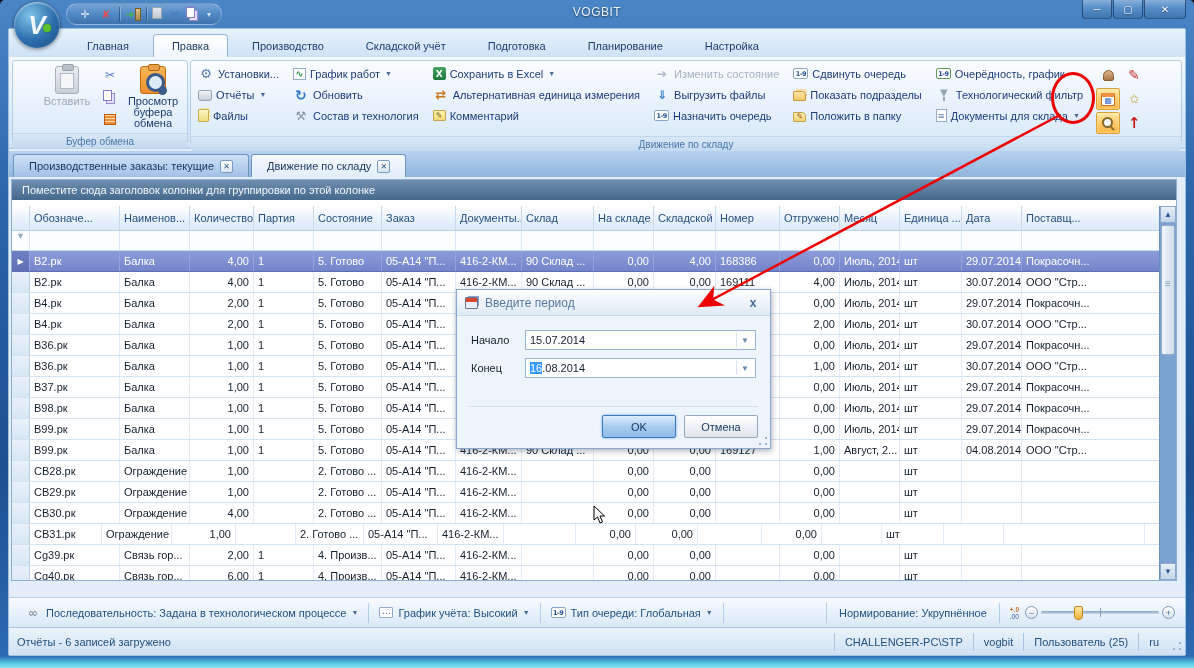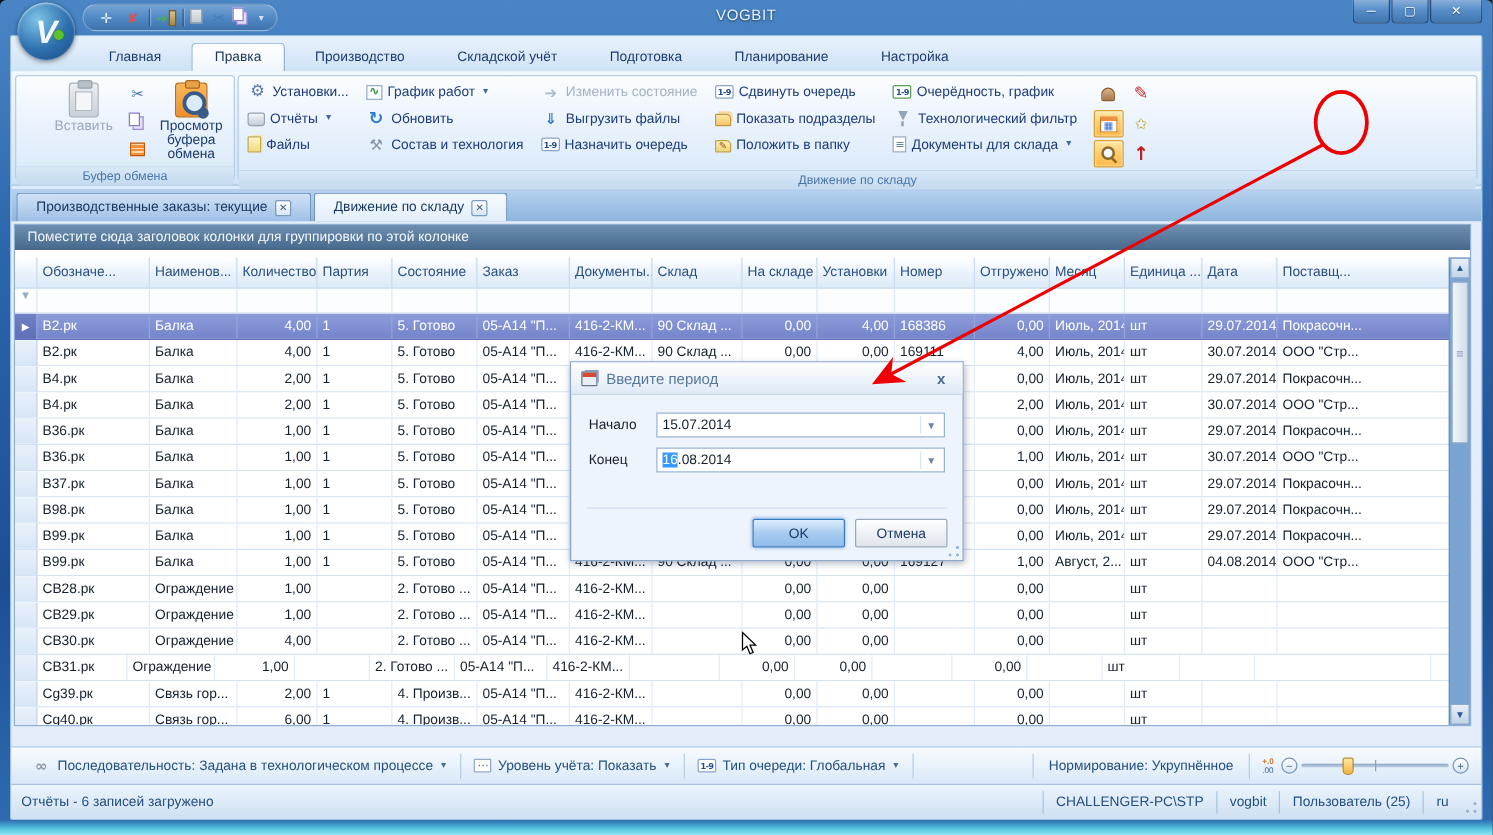--- a/index.html
+++ b/index.html
@@ -263,20 +263,35 @@
               <div class="ritem">
                 <span class="ic ic-refresh-icon"></span>
                 <span class="rlabel">Обновить</span>
               </div>
               <div class="ritem">
                 <span class="ic ic-composition-icon"></span>
                 <span class="rlabel">Состав и технология</span>
               </div>
             </div>
             <div class="rcol">
+              <div class="ritem">
+                <span class="ic ic-excel-icon"></span>
+                <span class="rlabel">Сохранить в Excel</span>
+                <span class="arr">▼</span>
+              </div>
+              <div class="ritem">
+                <span class="ic ic-alt-unit-icon"></span>
+                <span class="rlabel">Альтернативная единица измерения</span>
+              </div>
+              <div class="ritem">
+                <span class="ic ic-comment-icon"></span>
+                <span class="rlabel">Комментарий</span>
+              </div>
+            </div>
+            <div class="rcol">
               <div class="ritem disabled">
                 <span class="ic ic-change-state-icon"></span>
                 <span class="rlabel">Изменить состояние</span>
               </div>
               <div class="ritem">
                 <span class="ic ic-export-files-icon"></span>
                 <span class="rlabel">Выгрузить файлы</span>
               </div>
               <div class="ritem">
                 <span class="ic badge19 ic-assign-queue-icon"></span>
@@ -356,21 +371,21 @@
           <div class="hc" style="width: 18px;"></div>
           <div class="hc" style="width: 90px;">Обозначе...</div>
           <div class="hc" style="width: 70px;">Наименов...</div>
           <div class="hc" style="width: 64px;">Количество</div>
           <div class="hc" style="width: 60px;">Партия</div>
           <div class="hc" style="width: 68px;">Состояние</div>
           <div class="hc" style="width: 74px;">Заказ</div>
           <div class="hc" style="width: 66px;">Документы...</div>
           <div class="hc" style="width: 72px;">Склад</div>
           <div class="hc" style="width: 60px;">На складе</div>
-          <div class="hc" style="width: 62px;">Установки</div>
+          <div class="hc" style="width: 62px;">Складской</div>
           <div class="hc" style="width: 64px; text-align: center;">Номер</div>
           <div class="hc" style="width: 60px;">Отгружено</div>
           <div class="hc" style="width: 60px;">Месяц</div>
           <div class="hc" style="width: 62px;">Единица ...</div>
           <div class="hc" style="width: 60px;">Дата</div>
           <div class="hc" style="width: 141px;">Поставщ...</div>
         </div>
       <div class="frow" id="gfilter">
           <div class="fc" style="width: 18px;">
             <span class="funnel">▼</span>
@@ -706,21 +721,21 @@
     </div>
 
     <div class="optbar" id="optbar">
         <div class="opt">
           <span class="ic ic-chain-icon"></span>
           <span>Последовательность: Задана в технологическом процессе</span>
           <span class="arr">▼</span>
         </div>
         <div class="opt">
           <span class="ic ic-level-icon"></span>
-          <span>Уровень учёта: Показать</span>
+          <span>График учёта: Высокий</span>
           <span class="arr">▼</span>
         </div>
         <div class="opt">
           <span class="ic badge19 ic-queue-type-icon"></span>
           <span>Тип очереди: Глобальная</span>
           <span class="arr">▼</span>
         </div>
         <div class="normlabel">Нормирование: Укрупнённое</div>
         <div class="dec"><b>+.0</b><br>.00</div>
         <div class="slider">

